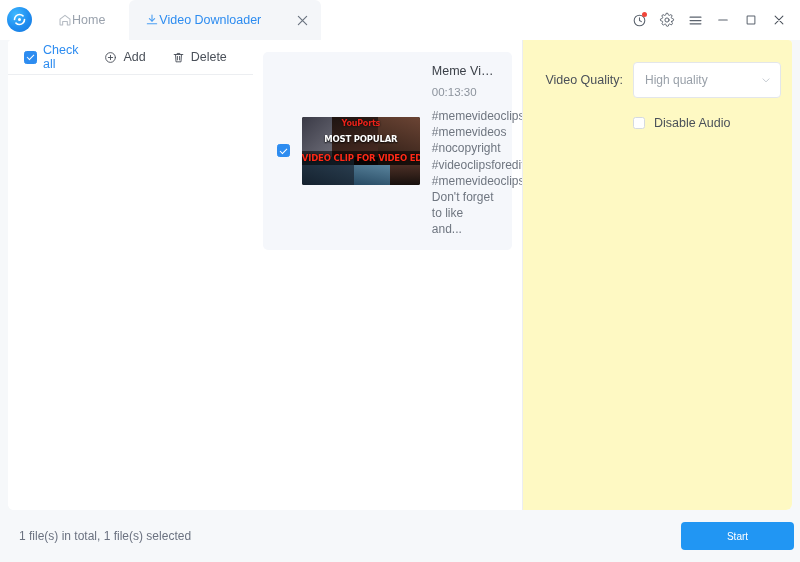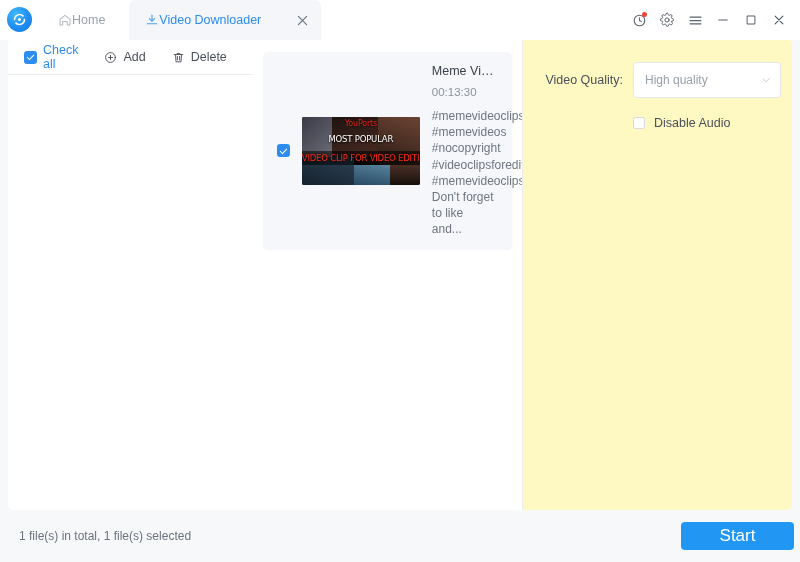--- a/index.html
+++ b/index.html
@@ -181,21 +181,21 @@
     overflow: hidden;
     position: relative;
     background: #140d0c;
     flex: 0 0 118px;
   }
   .thumb .cell { position: absolute; }
   .th-txt {
     position: absolute;
     left: 0; right: 0;
     text-align: center;
-    font-weight: normal;
+    font-weight: bold;
     font-family: "DejaVu Sans", sans-serif;
     letter-spacing: -0.2px;
     white-space: nowrap;
     overflow: hidden;
   }
   .th-top { top: 2px; font-size: 8px; color: #e8231a; text-shadow: 0 0 2px #000; }
   .th-mid { top: 17px; font-size: 8.5px; color: #ffffff; text-shadow: 0 1px 2px #000; }
   .th-band {
     top: 34px; height: 14px; line-height: 14px;
     font-size: 8.5px; color: #ff2a17;
@@ -259,21 +259,21 @@
     align-items: center;
     padding: 0 6px 0 19px;
     justify-content: space-between;
   }
   .status { font-size: 12px; color: #6b7280; }
   .start-btn {
     width: 113px; height: 28px;
     border-radius: 4px;
     background: #2196f3;
     color: #fff;
-    font-size: 17px;
+    font-size: 10px;
     display: flex; align-items: center; justify-content: center;
     cursor: pointer;
   }
 </style>
 </head>
 <body>
 
 <div class="app">
 
   <div class="titlebar">

